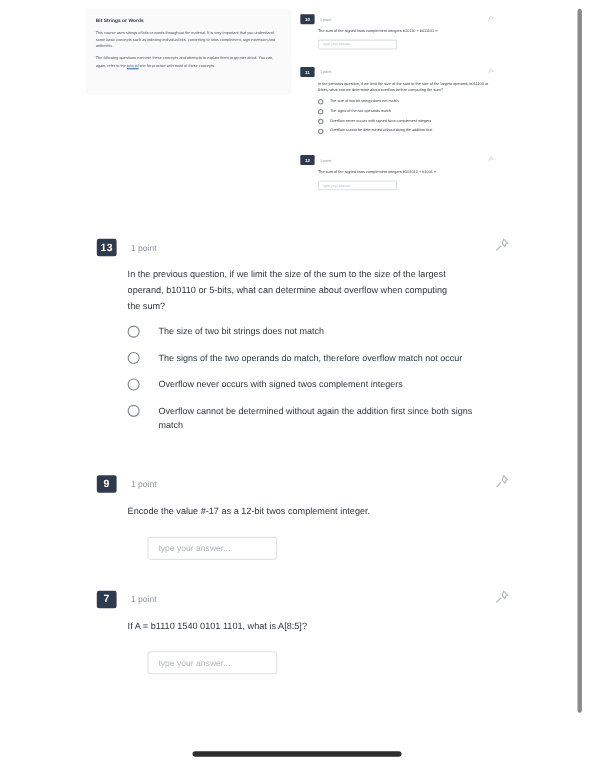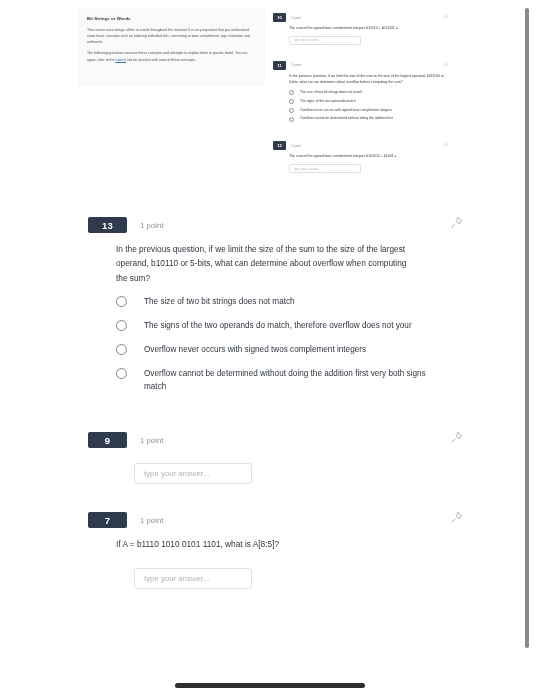--- a/index.html
+++ b/index.html
@@ -164,21 +164,21 @@
     align-items: center;
     gap: 13px;
     margin-bottom: 9px;
   }
 
   .q-badge {
     background: #2f3b4c;
     color: #ffffff;
     font-size: 9.5px;
     font-weight: bold;
-    width: 39px;
+    width: 18px;
     height: 16px;
     display: flex;
     align-items: center;
     justify-content: center;
     border-radius: 2px;
     letter-spacing: 0.3px;
   }
 
   .q-point {
     font-size: 7.8px;
@@ -360,59 +360,60 @@
         <span class="q-point">1 point</span>
       </div>
       <div class="q-text">In the previous question, if we limit the size of the sum to the size of the largest operand, b10110 or 5-bits, what can determine about overflow when computing the sum?</div>
       <div class="q-options">
         <div class="q-opt">
           <span class="q-radio"></span>
           <span class="q-opt-text">The size of two bit strings does not match</span>
         </div>
         <div class="q-opt">
           <span class="q-radio"></span>
-          <span class="q-opt-text">The signs of the two operands  do match, therefore overflow does not your</span>
+          <span class="q-opt-text">The signs of the two operands  do match, therefore overflow match not occur</span>
         </div>
         <div class="q-opt">
           <span class="q-radio"></span>
           <span class="q-opt-text">Overflow never occurs with signed twos complement integers</span>
         </div>
         <div class="q-opt">
           <span class="q-radio"></span>
-          <span class="q-opt-text">Overflow cannot be determined without doing the addition first very both signs match</span>
+          <span class="q-opt-text">Overflow cannot be determined without again the addition first since both signs match</span>
         </div>
       </div>
     </div>
 
     <div class="q-card">
       <div class="q-pin">
         <svg viewBox="0 0 24 24" fill="none" stroke="#6b7280" stroke-width="1.8" stroke-linecap="round" stroke-linejoin="round">
           <path d="M14.5 2.5l7 7-3 1-1.5 4.5-5-5 1.5-4.5z"></path>
             <line x1="9.5" y1="14.5" x2="3" y2="21"></line>
         </svg>
       </div>
       <div class="q-head">
         <span class="q-badge">9</span>
         <span class="q-point">1 point</span>
       </div>
+      <div class="q-text">Encode the value #-17 as a 12-bit twos complement integer.</div>
       <input class="q-input" type="text" placeholder="type your answer..." style="">
     </div>
 
     <div class="q-card">
       <div class="q-pin">
         <svg viewBox="0 0 24 24" fill="none" stroke="#6b7280" stroke-width="1.8" stroke-linecap="round" stroke-linejoin="round">
           <path d="M14.5 2.5l7 7-3 1-1.5 4.5-5-5 1.5-4.5z"></path>
             <line x1="9.5" y1="14.5" x2="3" y2="21"></line>
         </svg>
       </div>
       <div class="q-head">
         <span class="q-badge">7</span>
         <span class="q-point">1 point</span>
       </div>
-      <div class="q-text">If A = b1110 1010 0101 1101, what is A[8:5]?</div>
+      <div class="q-text">If A = b1110 1540 0101 1101, what is A[8:5]?</div>
       <input class="q-input" type="text" placeholder="type your answer..." style="">
     </div>
 
   </div>
 
   <div class="scroll-v"></div>
   <div class="scroll-h"></div>
 
 </div>
 

